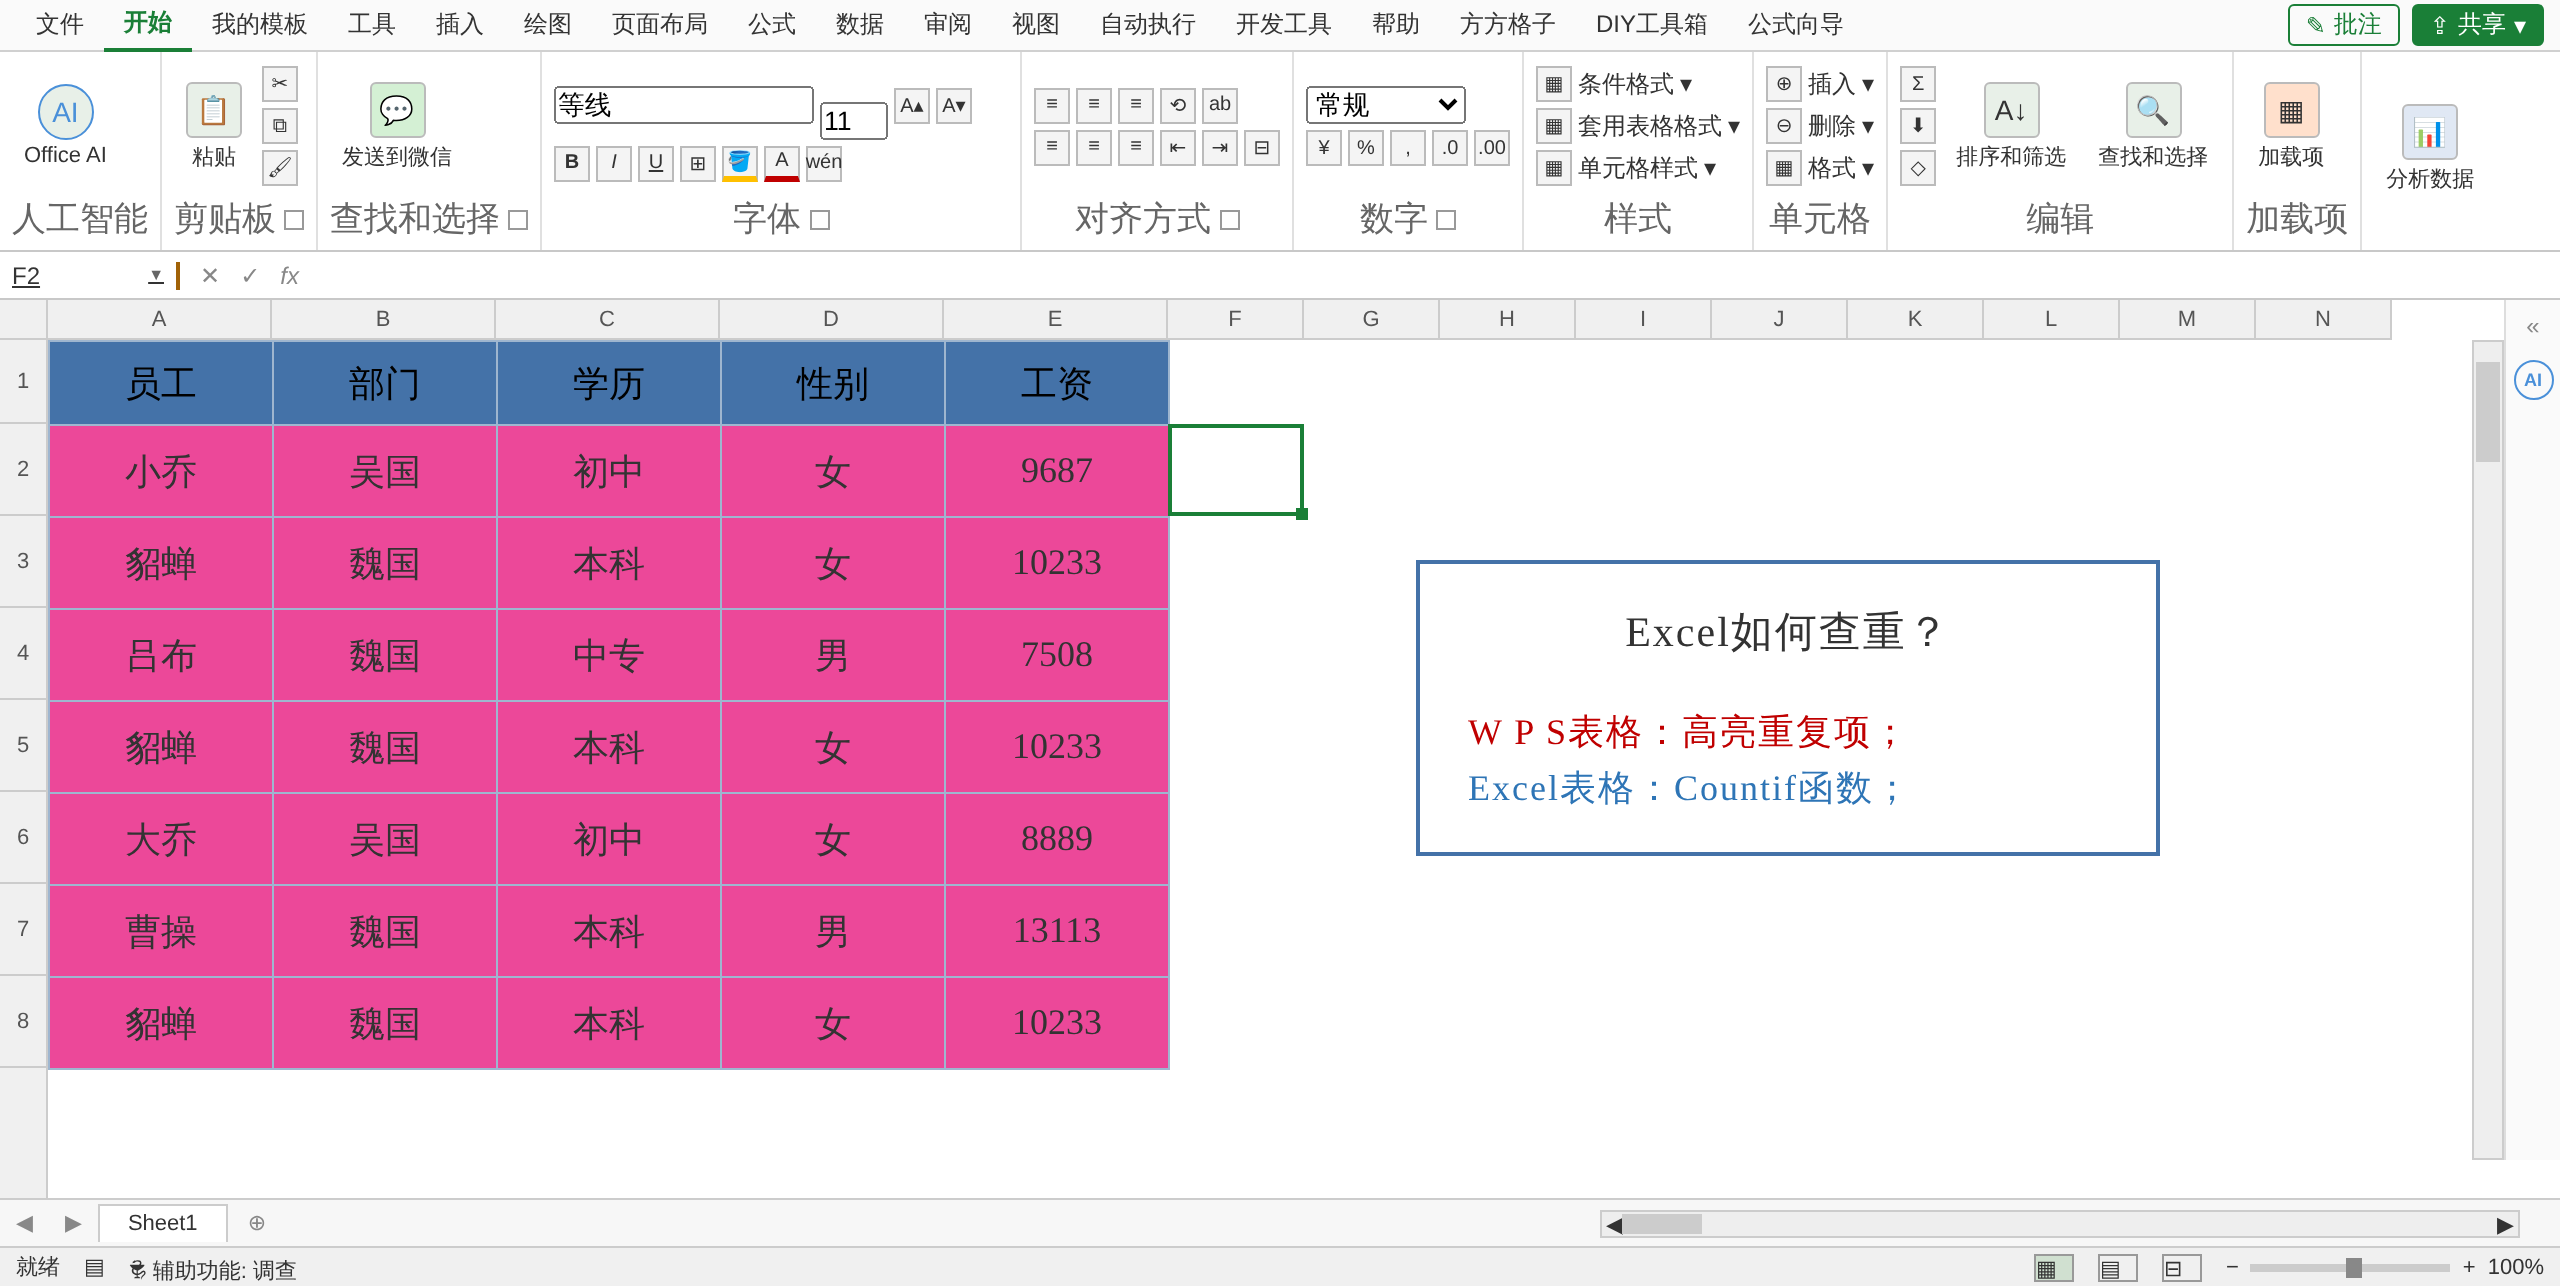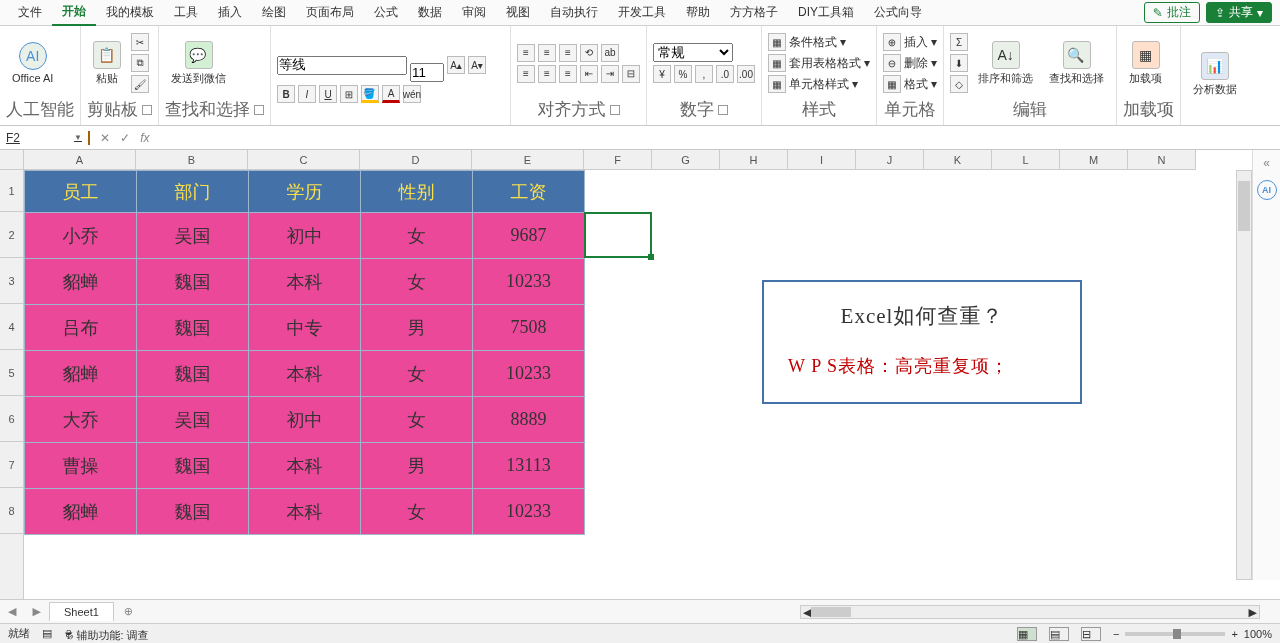--- a/index.html
+++ b/index.html
@@ -39,21 +39,21 @@
 .rownums { width: 24px; background: #f0f0f0; border-right: 1px solid #ccc; }
 .rownums .rh, .colheads .ch { display: flex; align-items: center; justify-content: center; border-bottom: 1px solid #ccc; color: #555; font-size: 11px; background: #f0f0f0; }
 .rownums .rh { height: 20px; }
 .rownums .rh.first { height: 20px; }
 .rownums .rh.data { height: 46px; }
 .colheads { display: flex; height: 20px; }
 .colheads .ch { border-right: 1px solid #ccc; }
 .gridbody { flex: 1; position: relative; overflow: hidden; }
 .cells { position: relative; }
 .datatable { position: absolute; left: 0; top: 0; border-collapse: collapse; }
-.datatable th { background: #4472a8; color: #fde047; font-weight: normal; font-size: 18px; height: 42px; border: 1px solid #9fb6cf; font-family: SimSun, serif; }
+.datatable th { background: #4472a8; color: #000000; font-weight: normal; font-size: 18px; height: 42px; border: 1px solid #9fb6cf; font-family: SimSun, serif; }
 .datatable td { background: #ec4899; font-size: 18px; height: 46px; text-align: center; border: 1px solid #9fb6cf; font-family: SimSun, serif; }
 .datatable th, .datatable td { width: 112px; }
 .activecell { position: absolute; border: 2px solid #1a7f37; pointer-events: none; }
 .activecell .handle { position: absolute; right: -4px; bottom: -4px; width: 6px; height: 6px; background: #1a7f37; }
 
 
 .floatbox { position: absolute; border: 2px solid #4472a8; background: #fff; padding: 20px 24px; font-family: SimSun, serif; }
 .floatbox .t1 { font-size: 21px; text-align: center; margin-bottom: 24px; letter-spacing: 1px; }
 .floatbox .t2 { color: #c00000; font-size: 18px; margin-bottom: 4px; letter-spacing: 1px; }
 .floatbox .t3 { color: #2e75b6; font-size: 18px; letter-spacing: 1px; }
@@ -167,20 +167,24 @@
           <div class="smallico">
               <u>U</u>
             </div>
           <div class="smallico">⊞</div>
           <div class="smallico" style="border-bottom:3px solid #ffc000">🪣</div>
           <div class="smallico" style="border-bottom:3px solid #c00000">A</div>
           <div class="smallico">wén</div>
         </div>
       </div>
     </div>
+    <div class="label">
+        <span>字体</span>
+        <span class="dlg"></span>
+      </div>
   </div>
   <div class="rgroup">
     <div class="body">
       <div class="stack">
         <div class="row">
           <div class="smallico">≡</div>
           <div class="smallico">≡</div>
           <div class="smallico">≡</div>
           <div class="smallico">⟲</div>
           <div class="smallico">ab</div>
@@ -386,23 +390,24 @@
               <td>本科</td>
               <td>女</td>
               <td>10233</td>
             </tr>
           </tbody>
       </table>
       <div class="activecell" style="left:560px;top:42px;width:68px;height:46px">
           <div class="handle"></div>
         </div>
 
-      <div class="floatbox" style="left:738px;top:110px;width:320px">
+      <div class="floatbox" style="left:684px;top:110px;width:372px">
         <div class="t1">Excel如何查重？</div>
         <div class="t2">W P S表格：高亮重复项；</div>
+        <div class="t3">Excel表格：Countif函数；</div>
       </div>
     </div>
   </div>
 </div>
 
 <div class="vscroll">
     <div class="thumb"></div>
   </div>
 
 <div class="rightpanel">

